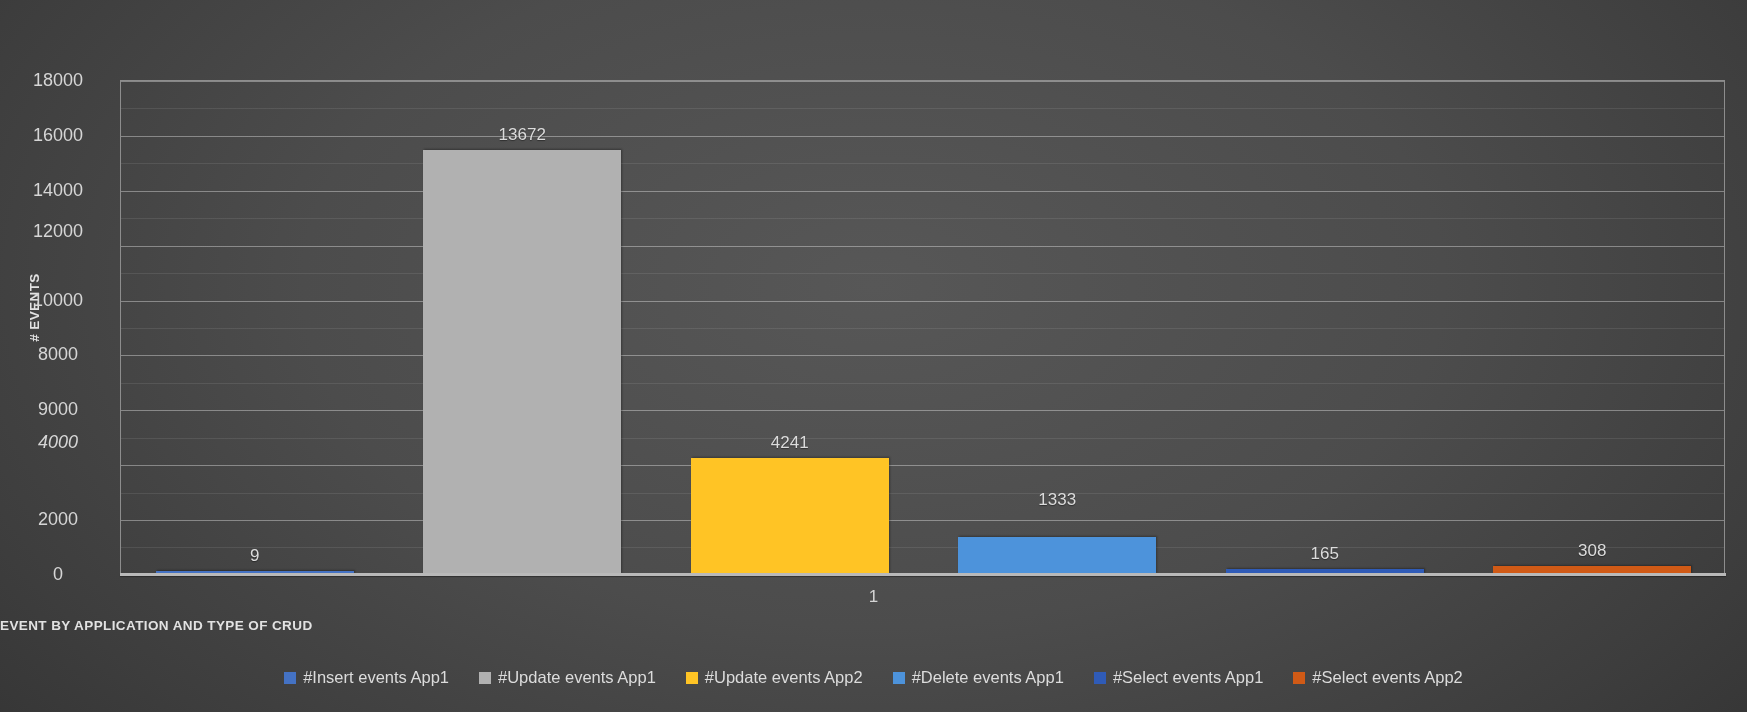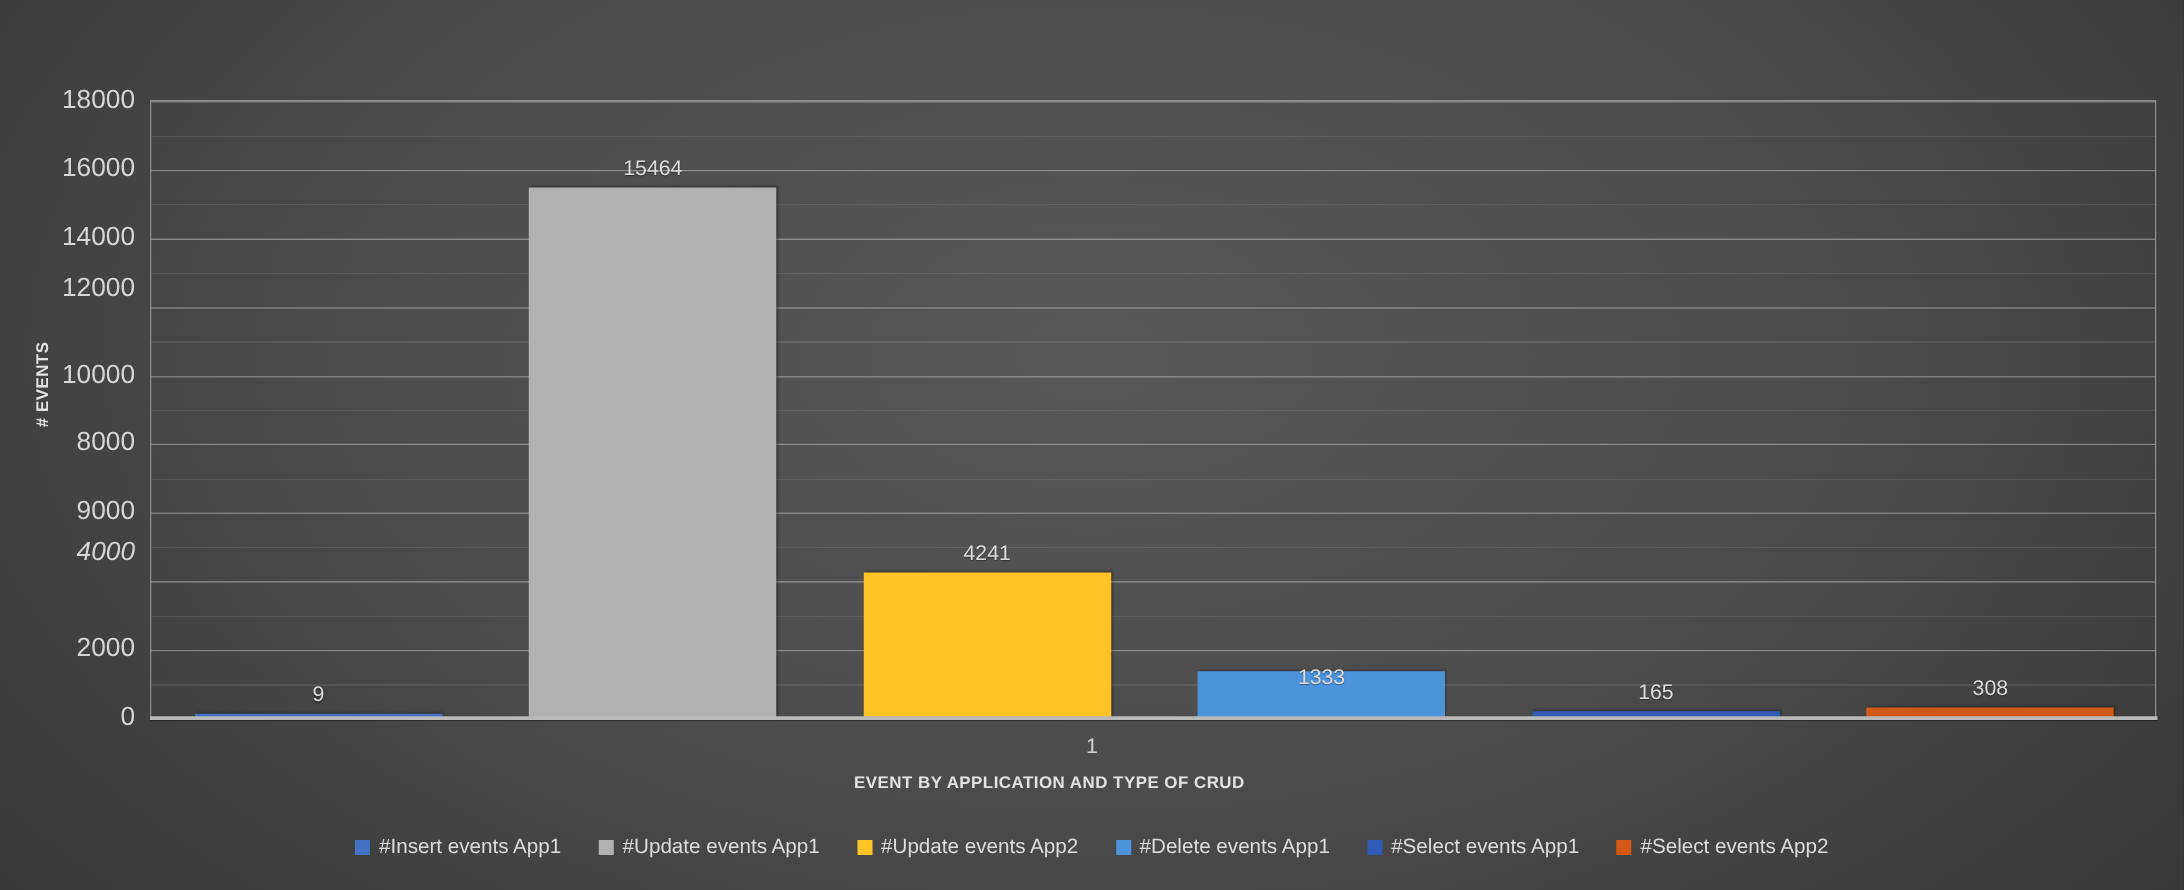--- a/index.html
+++ b/index.html
@@ -69,23 +69,23 @@
     width: 1606px;
     height: 3px;
     background: #b9b9b9;
     box-shadow: 0 1px 1px rgba(0,0,0,0.35);
   }
   
   .y-tick-label {
     position: absolute;
     right: 0;
     width: 100px;
-    text-align: right;
+    text-align: center;
     color: #d6d6d6;
-    font-size: 21px;
+    font-size: 18px;
     transform: translateY(-50%);
     white-space: nowrap;
   }
   #y-axis-labels {
     position: absolute;
     left: 0;
     top: 0;
     width: 108px;
     height: 712px;
   }
@@ -126,21 +126,21 @@
     width: 1747px;
     text-align: center;
     color: #d4d4d4;
     font-size: 17px;
   }
   #x-axis-title {
     position: absolute;
     left: 0;
     top: 618px;
     width: 1679px;
-    text-align: center;
+    text-align: left;
     color: #e2e2e2;
     font-size: 13.5px;
     font-weight: bold;
     letter-spacing: 0.4px;
   }
   
   #legend {
     position: absolute;
     left: 0;
     top: 668px;
@@ -197,25 +197,25 @@
         <div class="major-line" style="top: 219.556px;"></div>
         <div class="major-line" style="top: 274.444px;"></div>
         <div class="major-line" style="top: 329.333px;"></div>
         <div class="major-line" style="top: 384.222px;"></div>
         <div class="major-line" style="top: 439.111px;"></div>
       </div>
     <div id="bars-layer">
         <div class="bar" style="left: 34.75px; width: 198px; height: 3px; background: rgb(68, 114, 196);"></div>
         <div class="bar-label" style="left: 133.75px; top: 465px;">9</div>
         <div class="bar" style="left: 302.25px; width: 198px; height: 424.401px; background: rgb(177, 177, 177);"></div>
-        <div class="bar-label" style="left: 401.25px; top: 43.5991px;">15464</div>
+        <div class="bar-label" style="left: 401.25px; top: 43.5991px;">13672</div>
         <div class="bar" style="left: 569.75px; width: 198px; height: 116.392px; background: rgb(255, 196, 37);"></div>
         <div class="bar-label" style="left: 668.75px; top: 351.608px;">4241</div>
         <div class="bar" style="left: 837.25px; width: 198px; height: 36.5834px; background: rgb(77, 147, 219);"></div>
-        <div class="bar-label" style="left: 936.25px; top: 451px;">1333</div>
+        <div class="bar-label" style="left: 936.25px; top: 409px;">1333</div>
         <div class="bar" style="left: 1104.75px; width: 198px; height: 4.52833px; background: rgb(47, 91, 183);"></div>
         <div class="bar-label" style="left: 1203.75px; top: 463.472px;">165</div>
         <div class="bar" style="left: 1372.25px; width: 198px; height: 8.45289px; background: rgb(208, 90, 22);"></div>
         <div class="bar-label" style="left: 1471.25px; top: 459.547px;">308</div>
       </div>
   </div>
 
   <div id="axis-baseline"></div>
 
   <div id="x-category-label">1</div>

